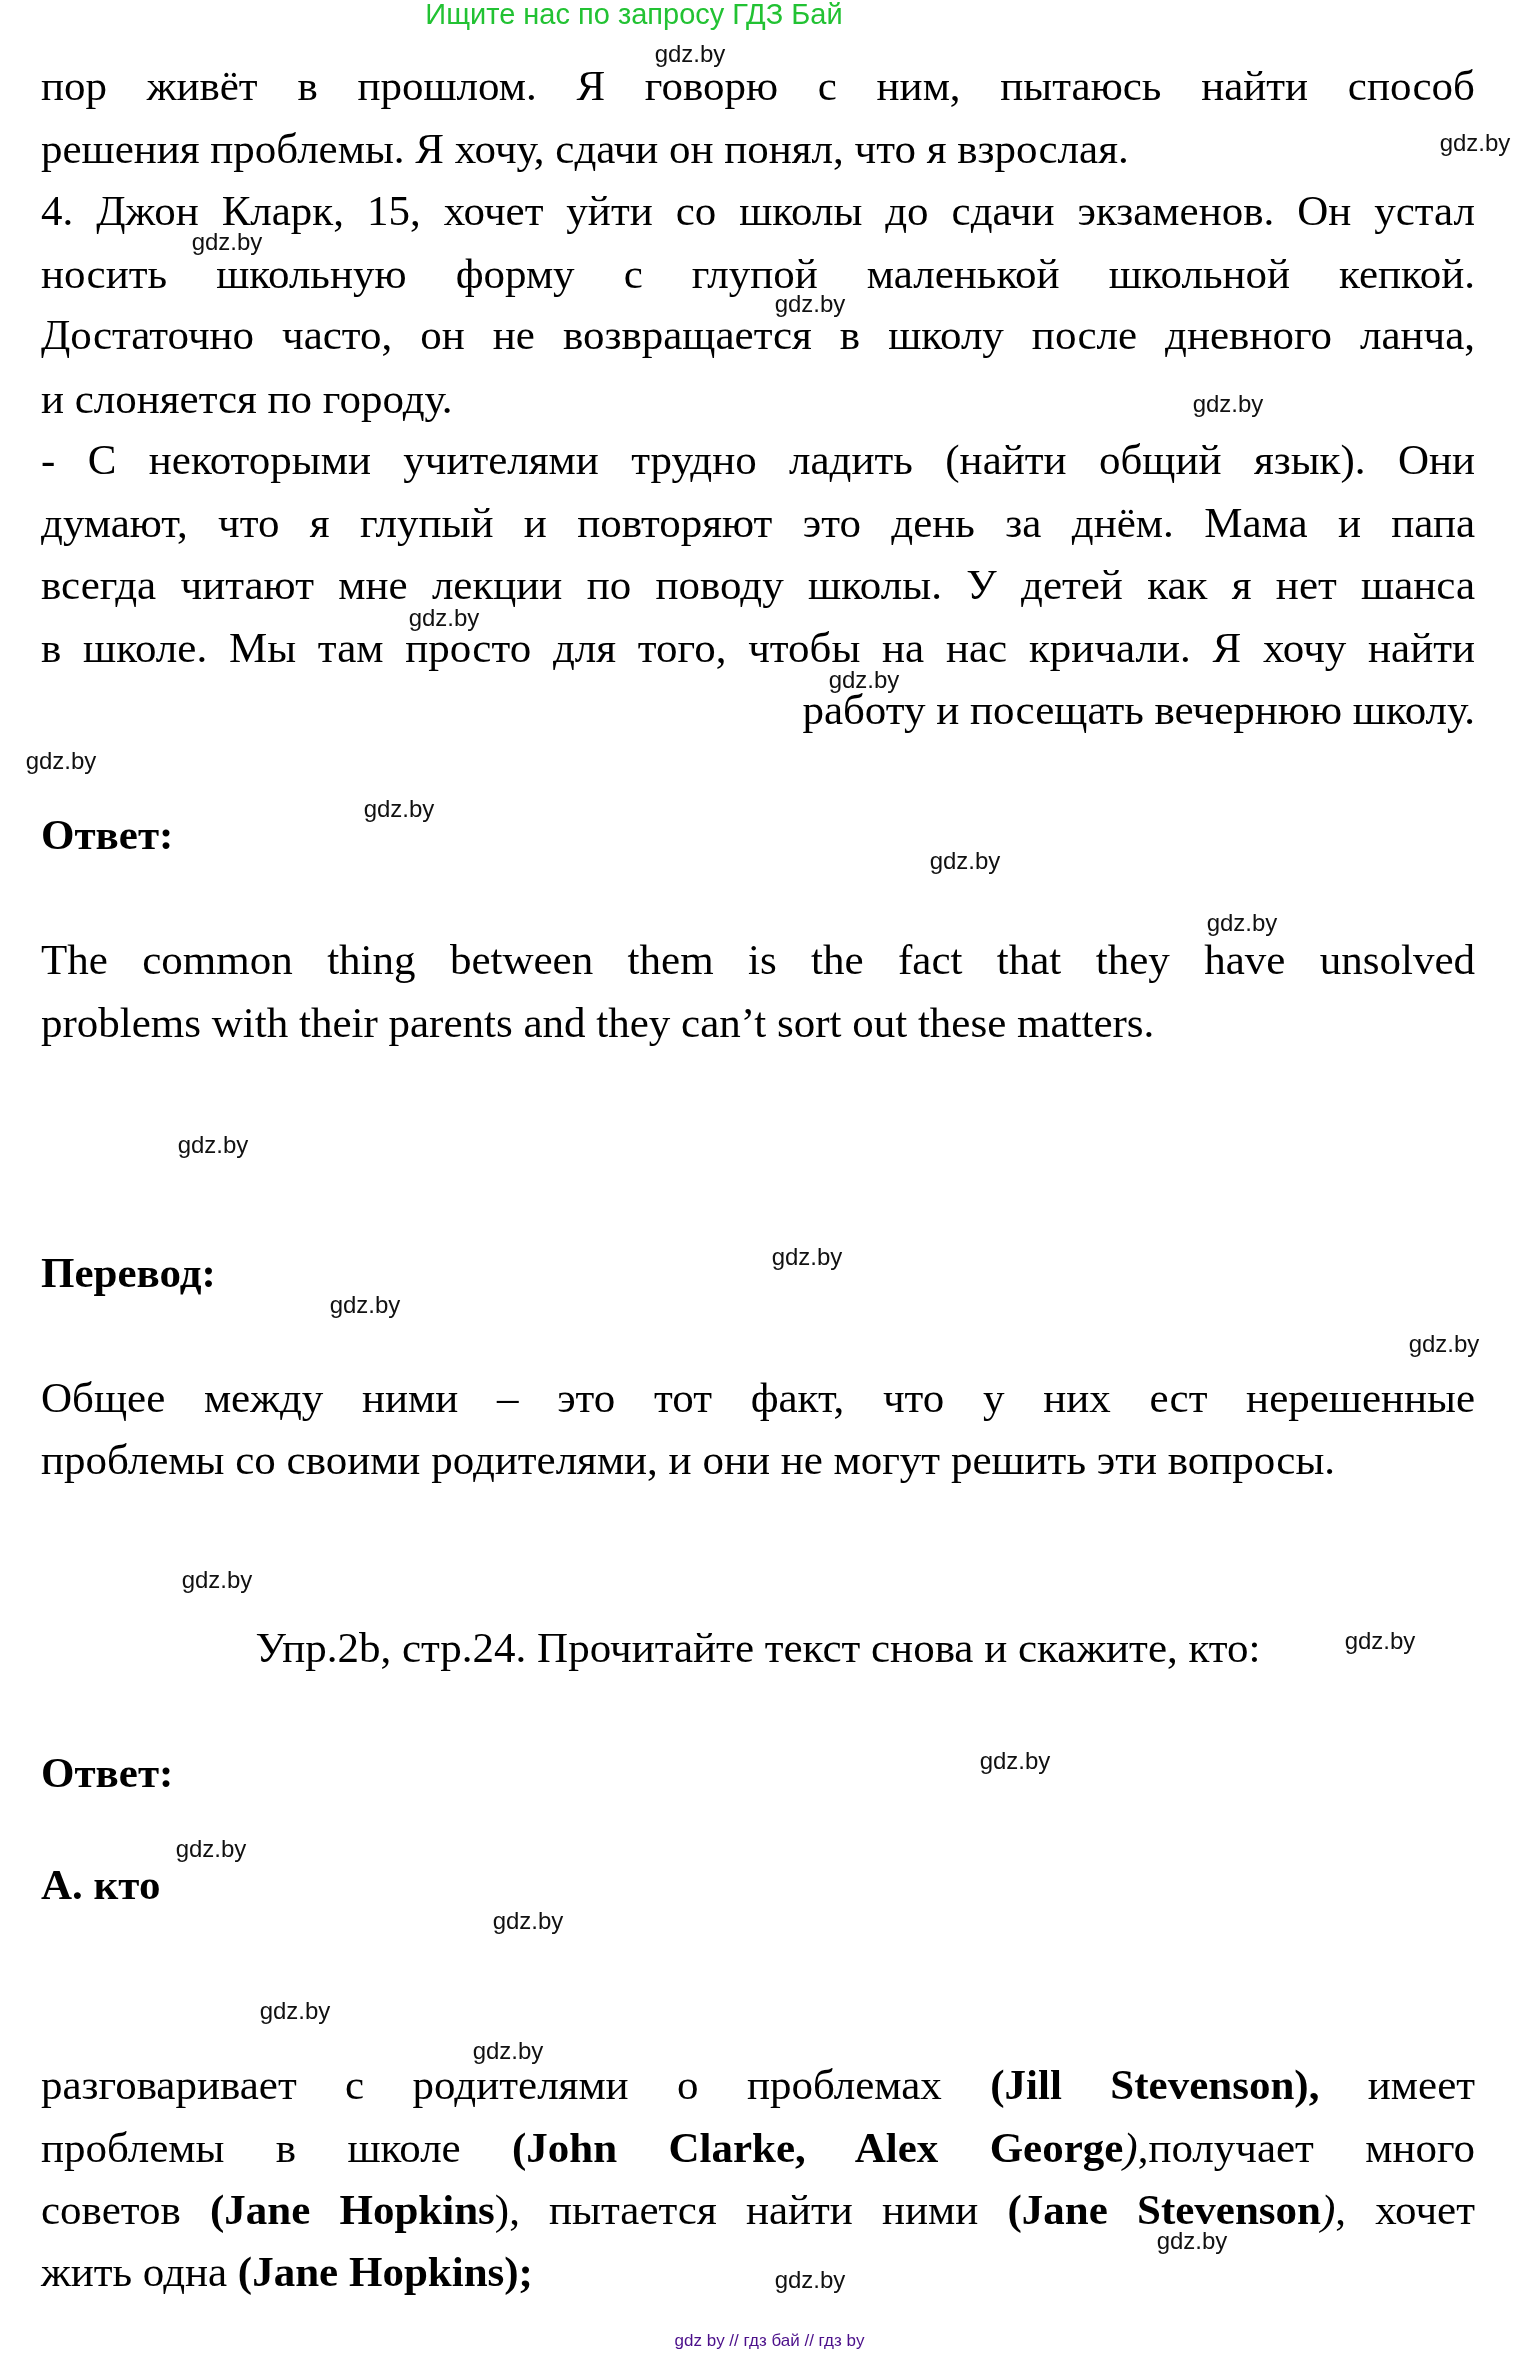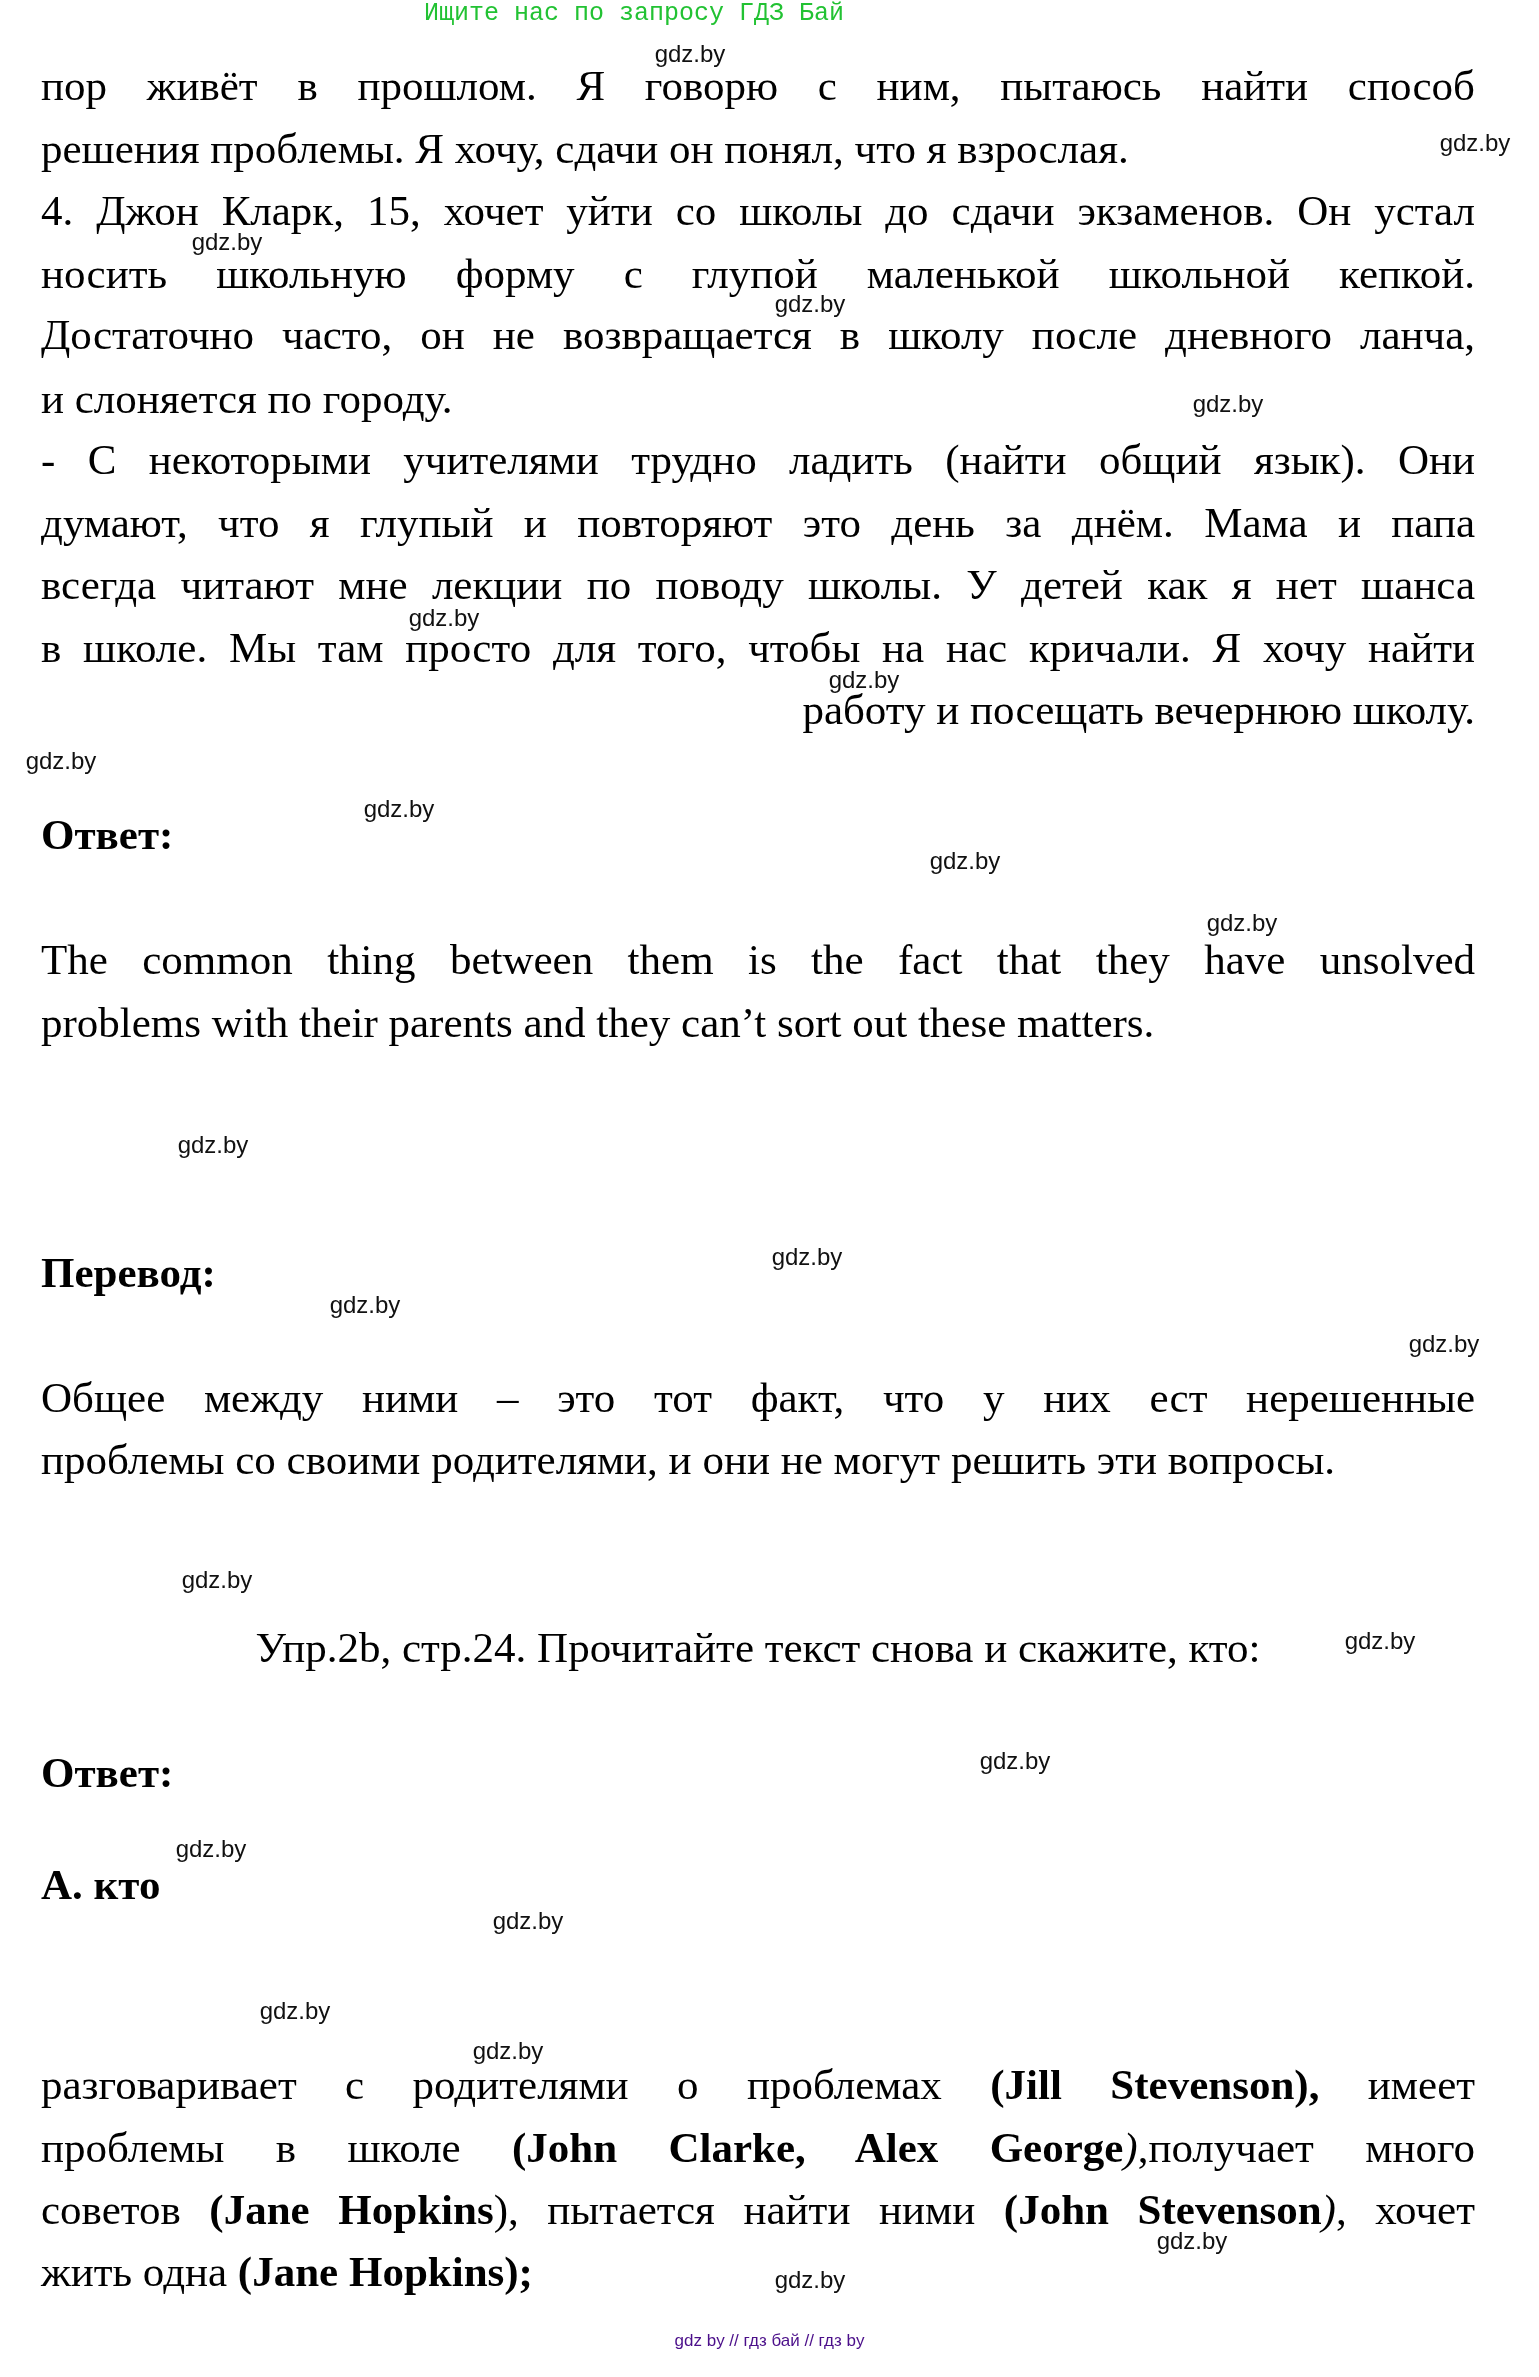--- a/index.html
+++ b/index.html
@@ -1,18 +1,18 @@
 <!DOCTYPE html>
 <html style="font-size:13px"><head>
 <meta charset="utf-8">
 <style>
   html, body { margin:0; padding:0; background:#ffffff; }
   body { width:1539px; height:2377px; position:relative; overflow:hidden; }
   .hdr { position:absolute; left:0; width:1268px; top:0; text-align:center;
-         font-family:Liberation Mono, monospace; font-size:25px; line-height:28px; }
+         font-family:Liberation Sans, sans-serif; font-size:29px; line-height:28px; }
   .ftr { position:absolute; left:0; width:1539px; top:2327px; text-align:center;
          font-family:"Liberation Sans", sans-serif; font-size:17px; line-height:28px; }
   .line { position:absolute; left:41px; width:1434px; font-family:"Liberation Serif", serif;
           font-size:43px; line-height:49px; color:#000; white-space:nowrap; height:49px; }
   .just { text-align:justify; text-align-last:justify; }
   .b { font-weight:bold; }
   .i { font-style:italic; }
   .wm { position:absolute; font-family:"Liberation Sans", sans-serif; font-size:24px;
         line-height:24.5px; color:#111; transform:translate(-50%,-50%); white-space:nowrap; }
 </style>
@@ -40,21 +40,21 @@
 <div class="line b" style="top:1248px;">Перевод:</div>
 <div class="line just" style="top:1373px;">Общее между ними – это тот факт, что у них ест нерешенные</div>
 <div class="line" style="top:1435px;">проблемы со своими родителями, и они не могут решить эти вопросы.</div>
 
 <div class="line" style="top:1623px;text-align:center;">Упр.2b, стр.24. Прочитайте текст снова и скажите, кто:</div>
 <div class="line b" style="top:1748px;">Ответ:</div>
 <div class="line b" style="top:1860px;font-family:Liberation Serif, serif;">А. кто</div>
 
 <div class="line just" style="top:2060px;"><span>разговаривает с родителями о проблемах </span><span class="b">(Jill Stevenson),</span><span> имеет</span></div>
 <div class="line just" style="top:2123px;"><span>проблемы в школе </span><span class="b">(John Clarke, Alex George</span><span class="i">)</span><span>,получает много</span></div>
-<div class="line just" style="top:2185px;"><span>советов </span><span class="b">(Jane Hopkins</span><span>), пытается найти ними </span><span class="b">(John Stevenson</span><span class="i">)</span><span>, хочет</span></div>
+<div class="line just" style="top:2185px;"><span>советов </span><span class="b">(Jane Hopkins</span><span>), пытается найти ними </span><span class="b">(Jane Stevenson</span><span class="i">)</span><span>, хочет</span></div>
 <div class="line" style="top:2247px;"><span>жить одна </span><span class="b">(Jane Hopkins);</span></div>
 
 <div class="wm" style="left:690px;top:54px;">gdz.by</div>
 <div class="wm" style="left:1475px;top:143px;">gdz.by</div>
 <div class="wm" style="left:227px;top:242px;">gdz.by</div>
 <div class="wm" style="left:810px;top:304px;">gdz.by</div>
 <div class="wm" style="left:1228px;top:404px;">gdz.by</div>
 <div class="wm" style="left:444px;top:618px;">gdz.by</div>
 <div class="wm" style="left:864px;top:680px;">gdz.by</div>
 <div class="wm" style="left:61px;top:761px;">gdz.by</div>

